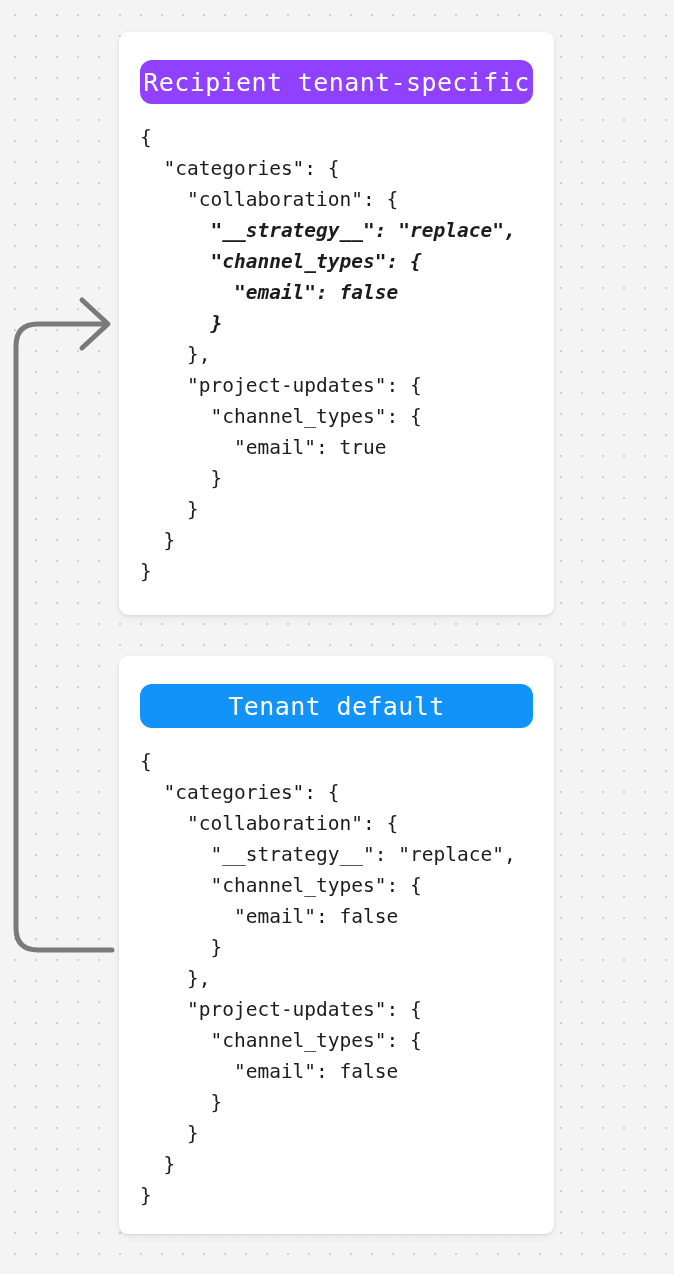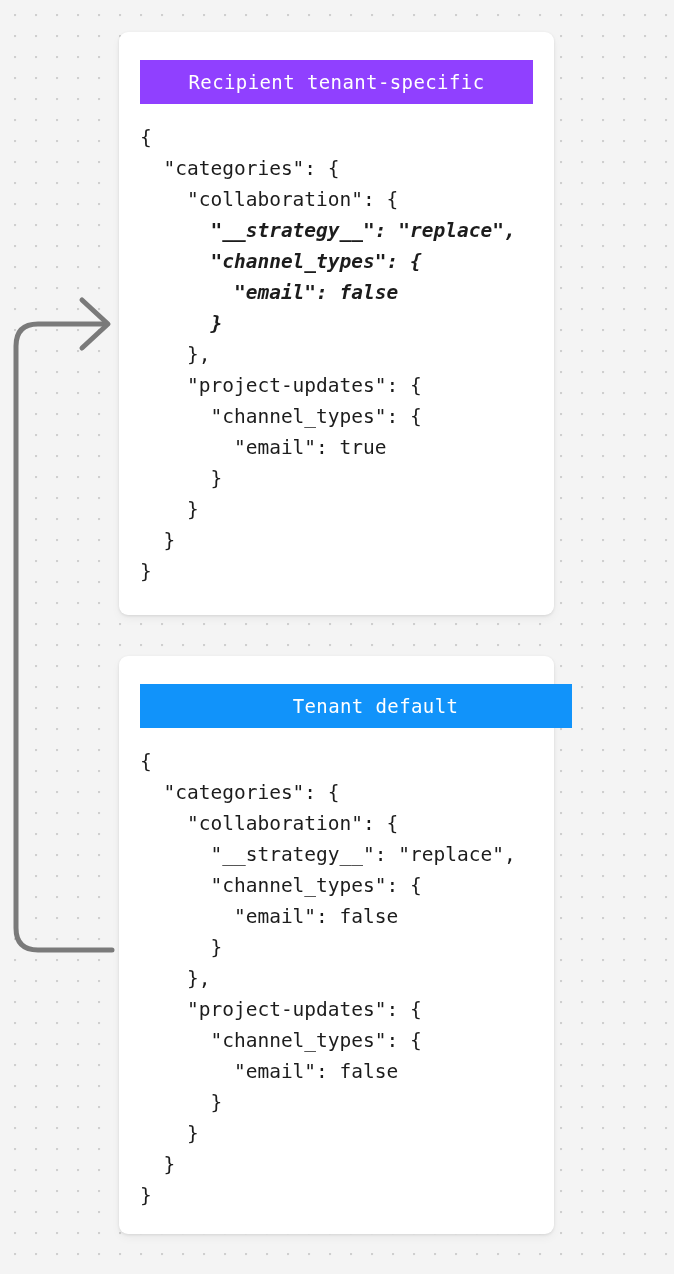--- a/index.html
+++ b/index.html
@@ -51,27 +51,27 @@
   }
   #card-recipient { top: 32px;  height: 583px; }
   #card-tenant    { top: 656px; height: 578px; }
 
   .card-badge {
     position: absolute;
     left: 21px;
     top: 28px;
     width: 393px;
     height: 44px;
-    border-radius: 0;
+    border-radius: 12px;
     display: flex;
     align-items: center;
     justify-content: center;
     color: #ffffff;
     font-family: "DejaVu Sans Mono", monospace;
-    font-size: 19px;
+    font-size: 25px;
     letter-spacing: 0.4px;
     white-space: nowrap;
   }
   #badge-recipient { background: #9040ff; }
   #badge-tenant    { background: #1193fa; }
 
   .code-block {
     position: absolute;
     left: 21px;
     top: 90px;
@@ -99,15 +99,15 @@
   <path d="M 112 950 L 38 950 Q 16 950 16 928 L 16 346 Q 16 324 38 324 L 106 324" fill="none" stroke="#7a7a7a" stroke-width="5" stroke-linecap="round" stroke-linejoin="round"></path>
   <path d="M 82 300 L 108 324 L 82 348" fill="none" stroke="#7a7a7a" stroke-width="5" stroke-linecap="round" stroke-linejoin="round"></path>
 </svg>
 
 <div class="card" id="card-recipient">
   <div class="card-badge" id="badge-recipient" style="background: rgb(144, 64, 255); color: rgb(255, 255, 255);">Recipient tenant-specific</div>
   <div class="code-block" id="code-recipient"><div class="code-line">{</div><div class="code-line">  "categories": {</div><div class="code-line">    "collaboration": {</div><div class="code-line hl">      "__strategy__": "replace",</div><div class="code-line hl">      "channel_types": {</div><div class="code-line hl">        "email": false</div><div class="code-line hl">      }</div><div class="code-line">    },</div><div class="code-line">    "project-updates": {</div><div class="code-line">      "channel_types": {</div><div class="code-line">        "email": true</div><div class="code-line">      }</div><div class="code-line">    }</div><div class="code-line">  }</div><div class="code-line">}</div></div>
 </div>
 
 <div class="card" id="card-tenant">
-  <div class="card-badge" id="badge-tenant" style="background: rgb(17, 147, 250); color: rgb(255, 255, 255); padding-left: 39px;">Tenant default</div>
+  <div class="card-badge" id="badge-tenant" style="background: rgb(17, 147, 250); color: rgb(255, 255, 255);">Tenant default</div>
   <div class="code-block" id="code-tenant"><div class="code-line">{</div><div class="code-line">  "categories": {</div><div class="code-line">    "collaboration": {</div><div class="code-line">      "__strategy__": "replace",</div><div class="code-line">      "channel_types": {</div><div class="code-line">        "email": false</div><div class="code-line">      }</div><div class="code-line">    },</div><div class="code-line">    "project-updates": {</div><div class="code-line">      "channel_types": {</div><div class="code-line">        "email": false</div><div class="code-line">      }</div><div class="code-line">    }</div><div class="code-line">  }</div><div class="code-line">}</div></div>
 </div>
 
 </body></html>

